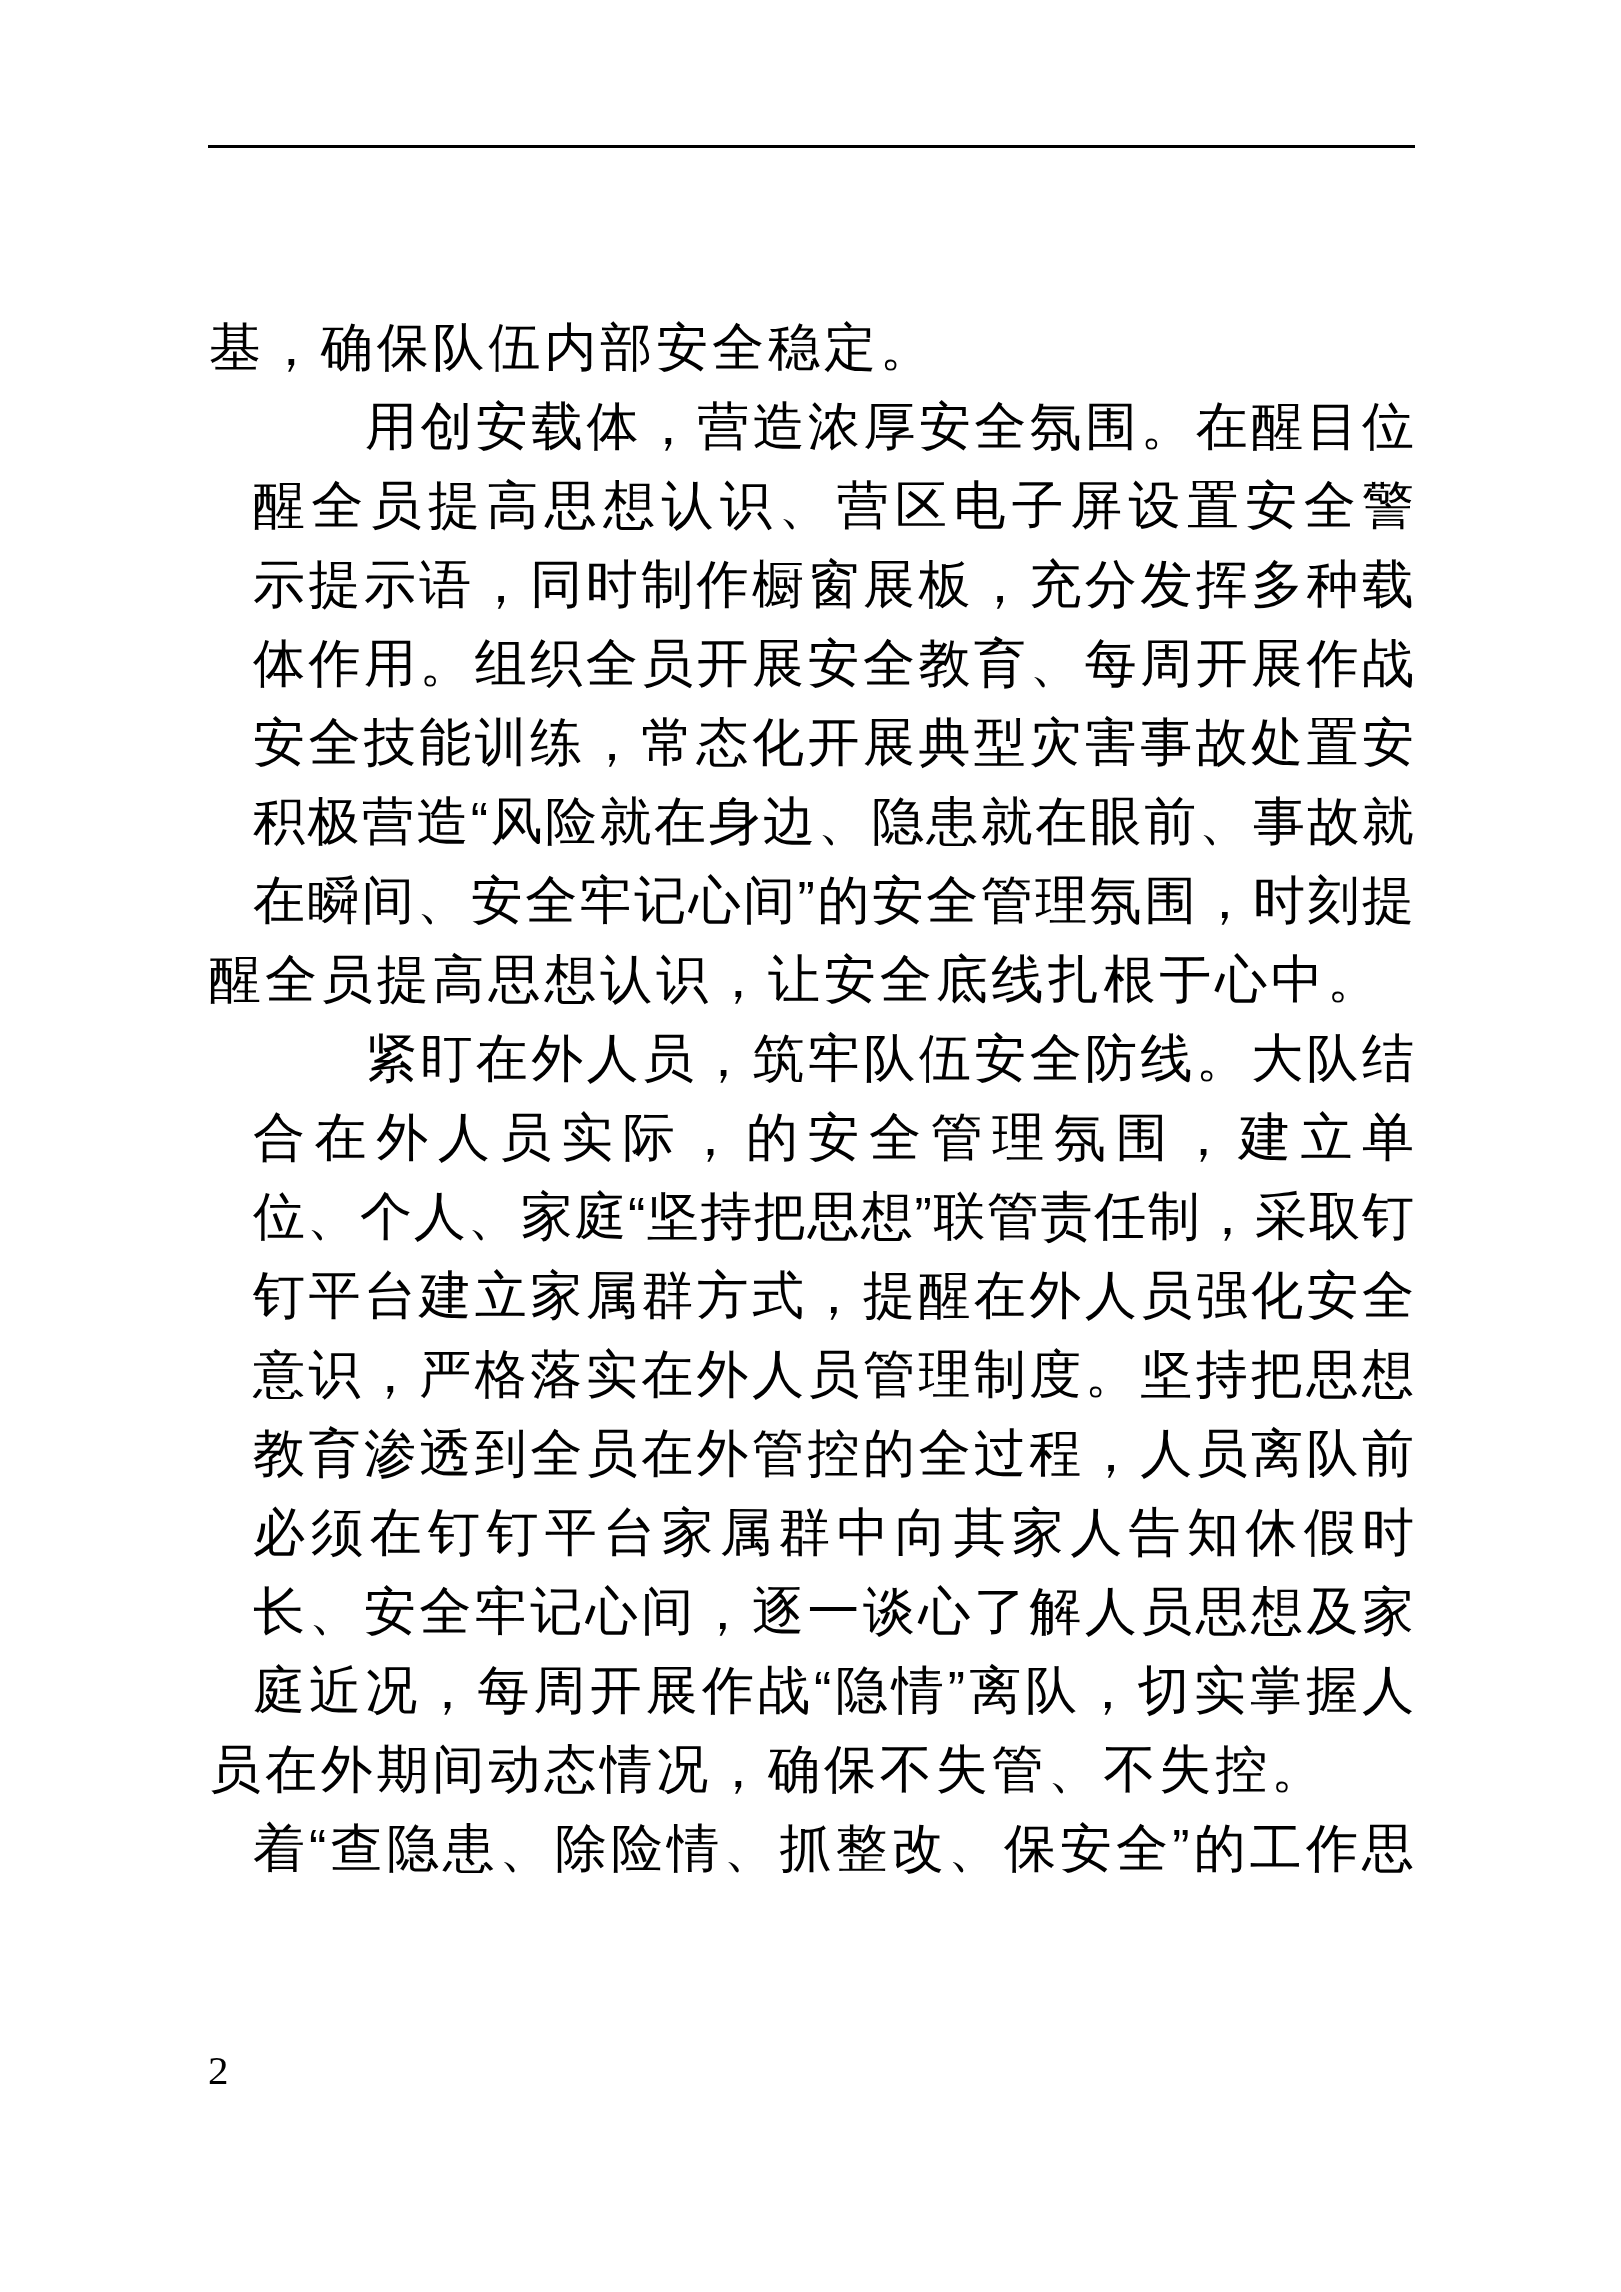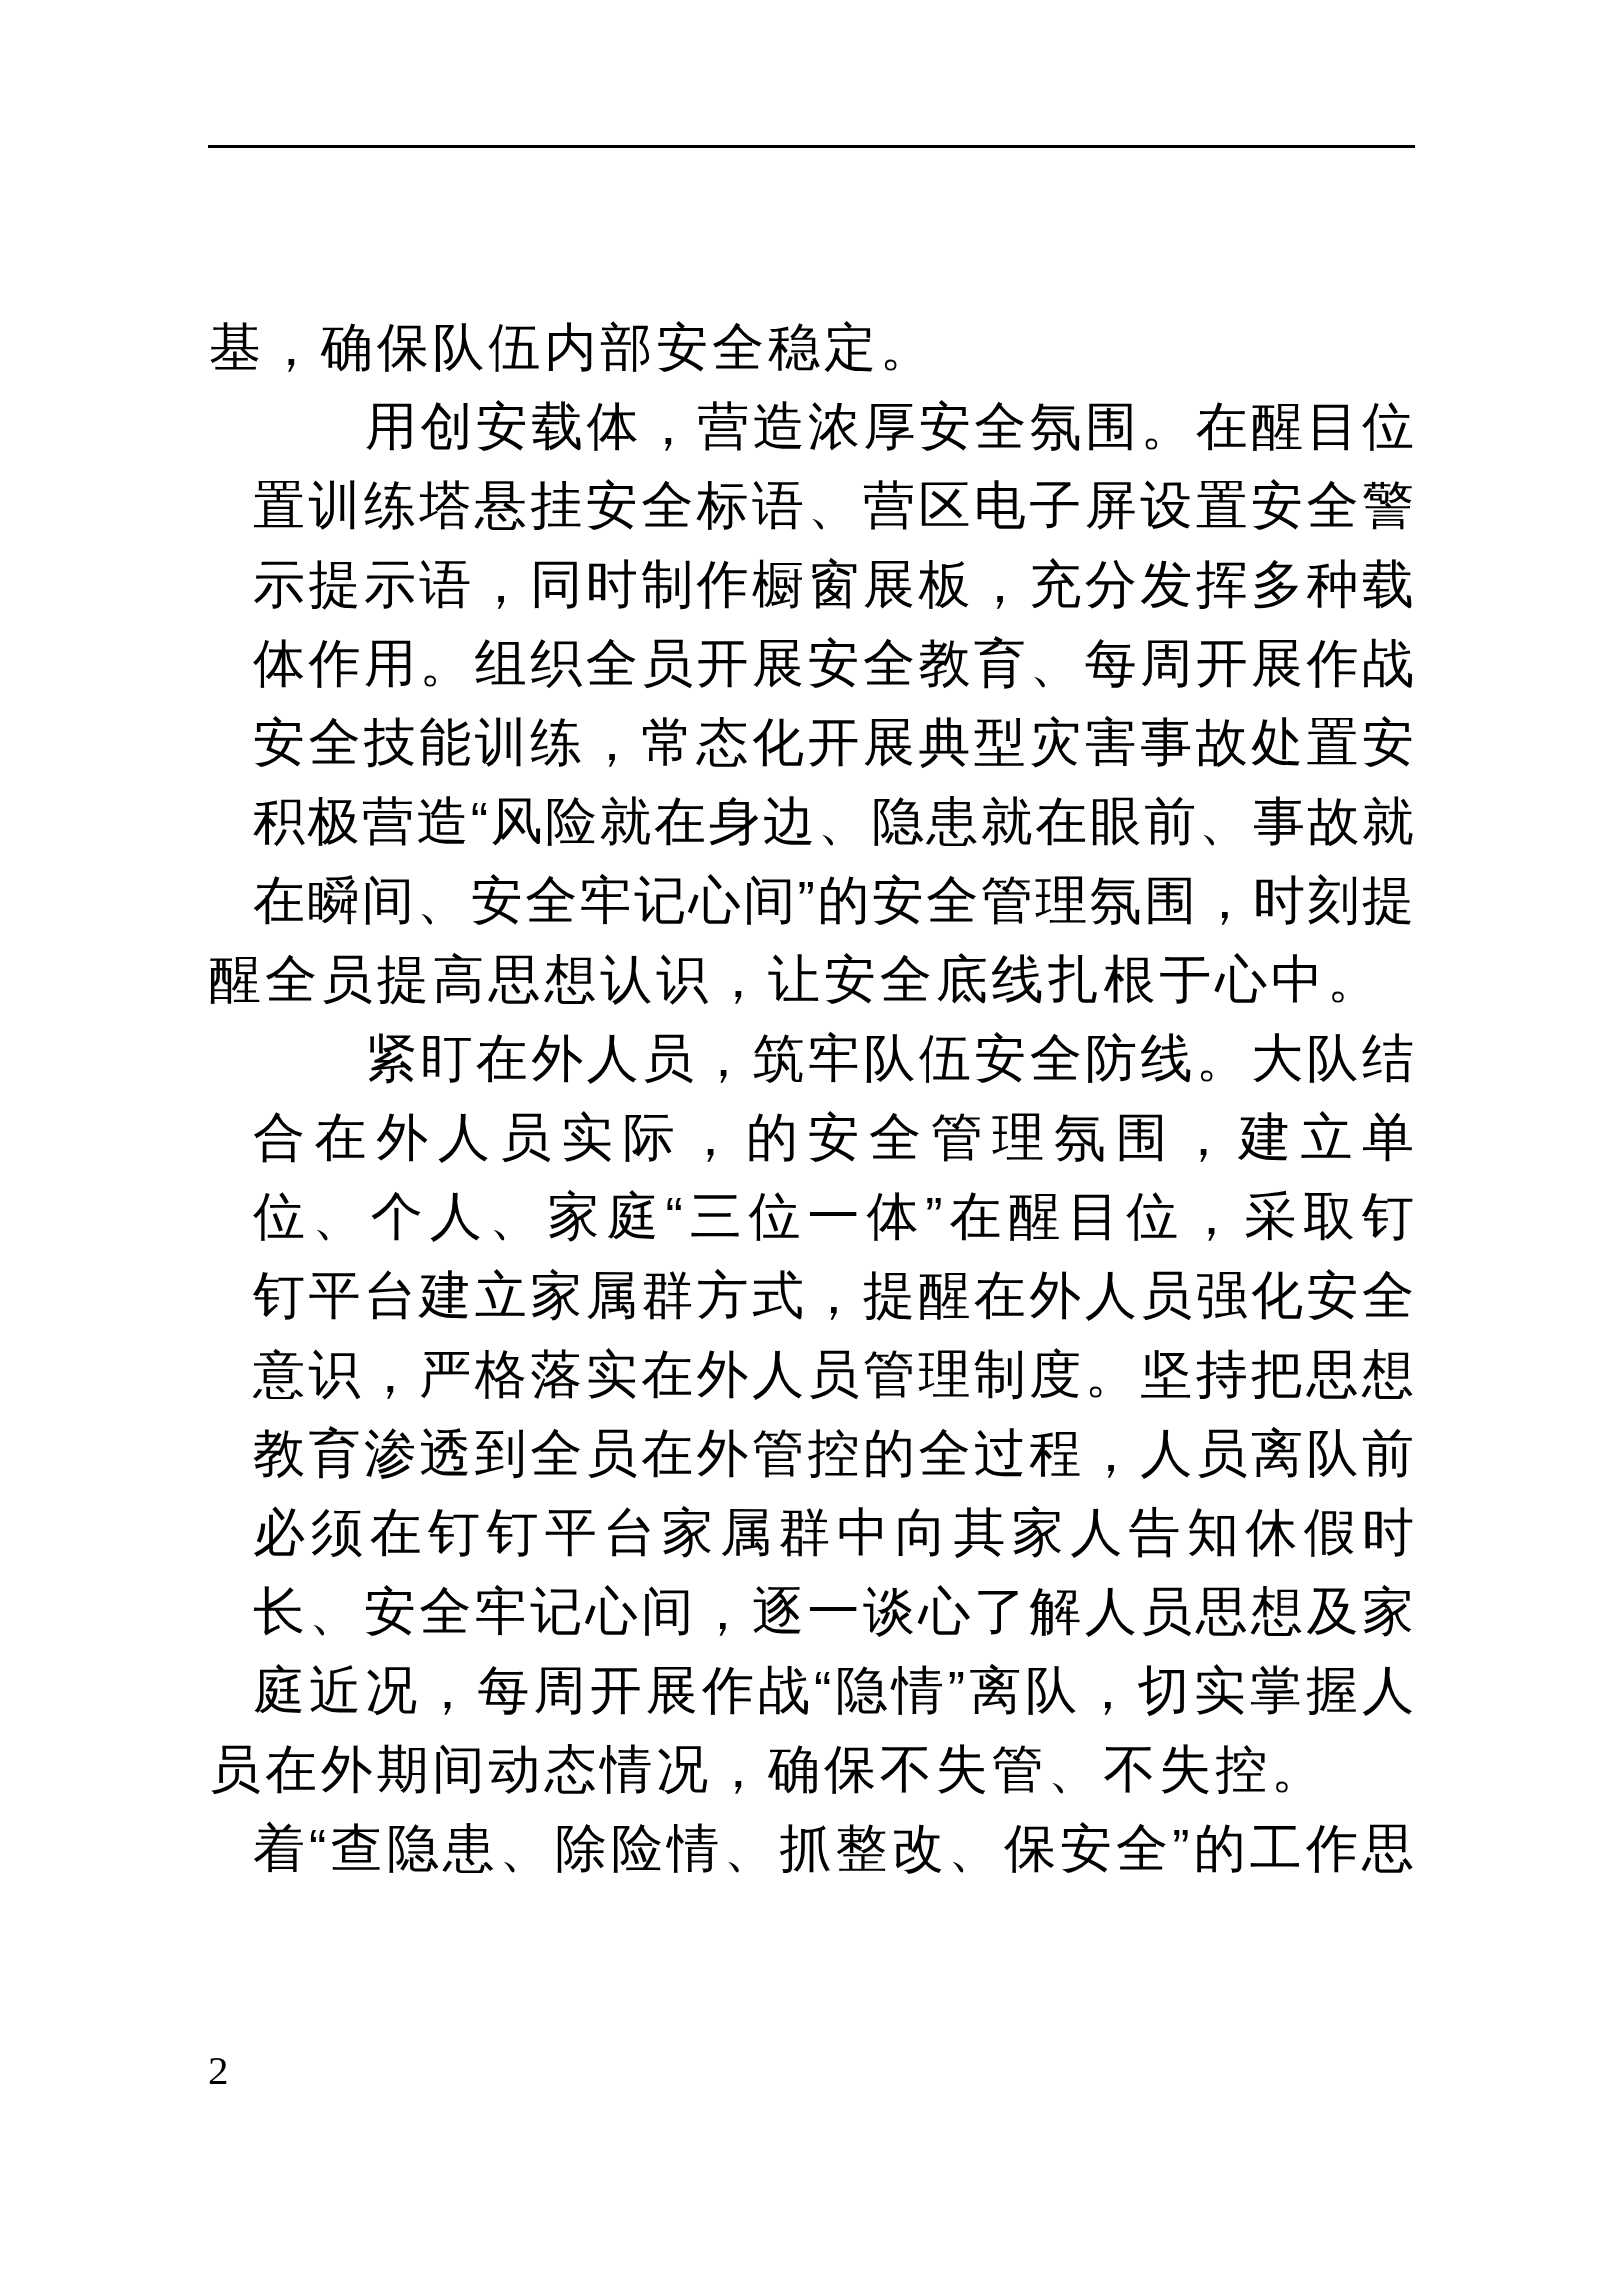--- a/index.html
+++ b/index.html
@@ -63,30 +63,30 @@
 </style>
 </head>
 <body>
 
 <div class="page">
   <div class="header-rule"></div>
 
   <div class="text-block">
     <div class="line final">基，确保队伍内部安全稳定。</div>
     <div class="line justify indent">用创安载体，营造浓厚安全氛围。在醒目位</div>
-    <div class="line justify">置训练塔悬挂安全标语、营区电子屏设置安全警</div>
+    <div class="line justify">醒全员提高思想认识、营区电子屏设置安全警</div>
     <div class="line justify">示提示语，同时制作橱窗展板，充分发挥多种载</div>
     <div class="line justify">体作用。组织全员开展安全教育、每周开展作战</div>
     <div class="line justify">安全技能训练，常态化开展典型灾害事故处置安</div>
     <div class="line justify">积极营造“风险就在身边、隐患就在眼前、事故就</div>
     <div class="line justify">在瞬间、安全牢记心间”的安全管理氛围，时刻提</div>
     <div class="line final">醒全员提高思想认识，让安全底线扎根于心中。</div>
     <div class="line justify indent">紧盯在外人员，筑牢队伍安全防线。大队结</div>
     <div class="line justify">合在外人员实际，的安全管理氛围，建立单</div>
-    <div class="line justify">位、个人、家庭“三位一体”在醒目位，采取钉</div>
+    <div class="line justify">位、个人、家庭“坚持把思想”联管责任制，采取钉</div>
     <div class="line justify">钉平台建立家属群方式，提醒在外人员强化安全</div>
     <div class="line justify">意识，严格落实在外人员管理制度。坚持把思想</div>
     <div class="line justify">教育渗透到全员在外管控的全过程，人员离队前</div>
     <div class="line justify">必须在钉钉平台家属群中向其家人告知休假时</div>
     <div class="line justify">长、安全牢记心间，逐一谈心了解人员思想及家</div>
     <div class="line justify">庭近况，每周开展作战“隐情”离队，切实掌握人</div>
     <div class="line final">员在外期间动态情况，确保不失管、不失控。</div>
     <div class="line justify">着“查隐患、除险情、抓整改、保安全”的工作思</div>
   </div>
 

